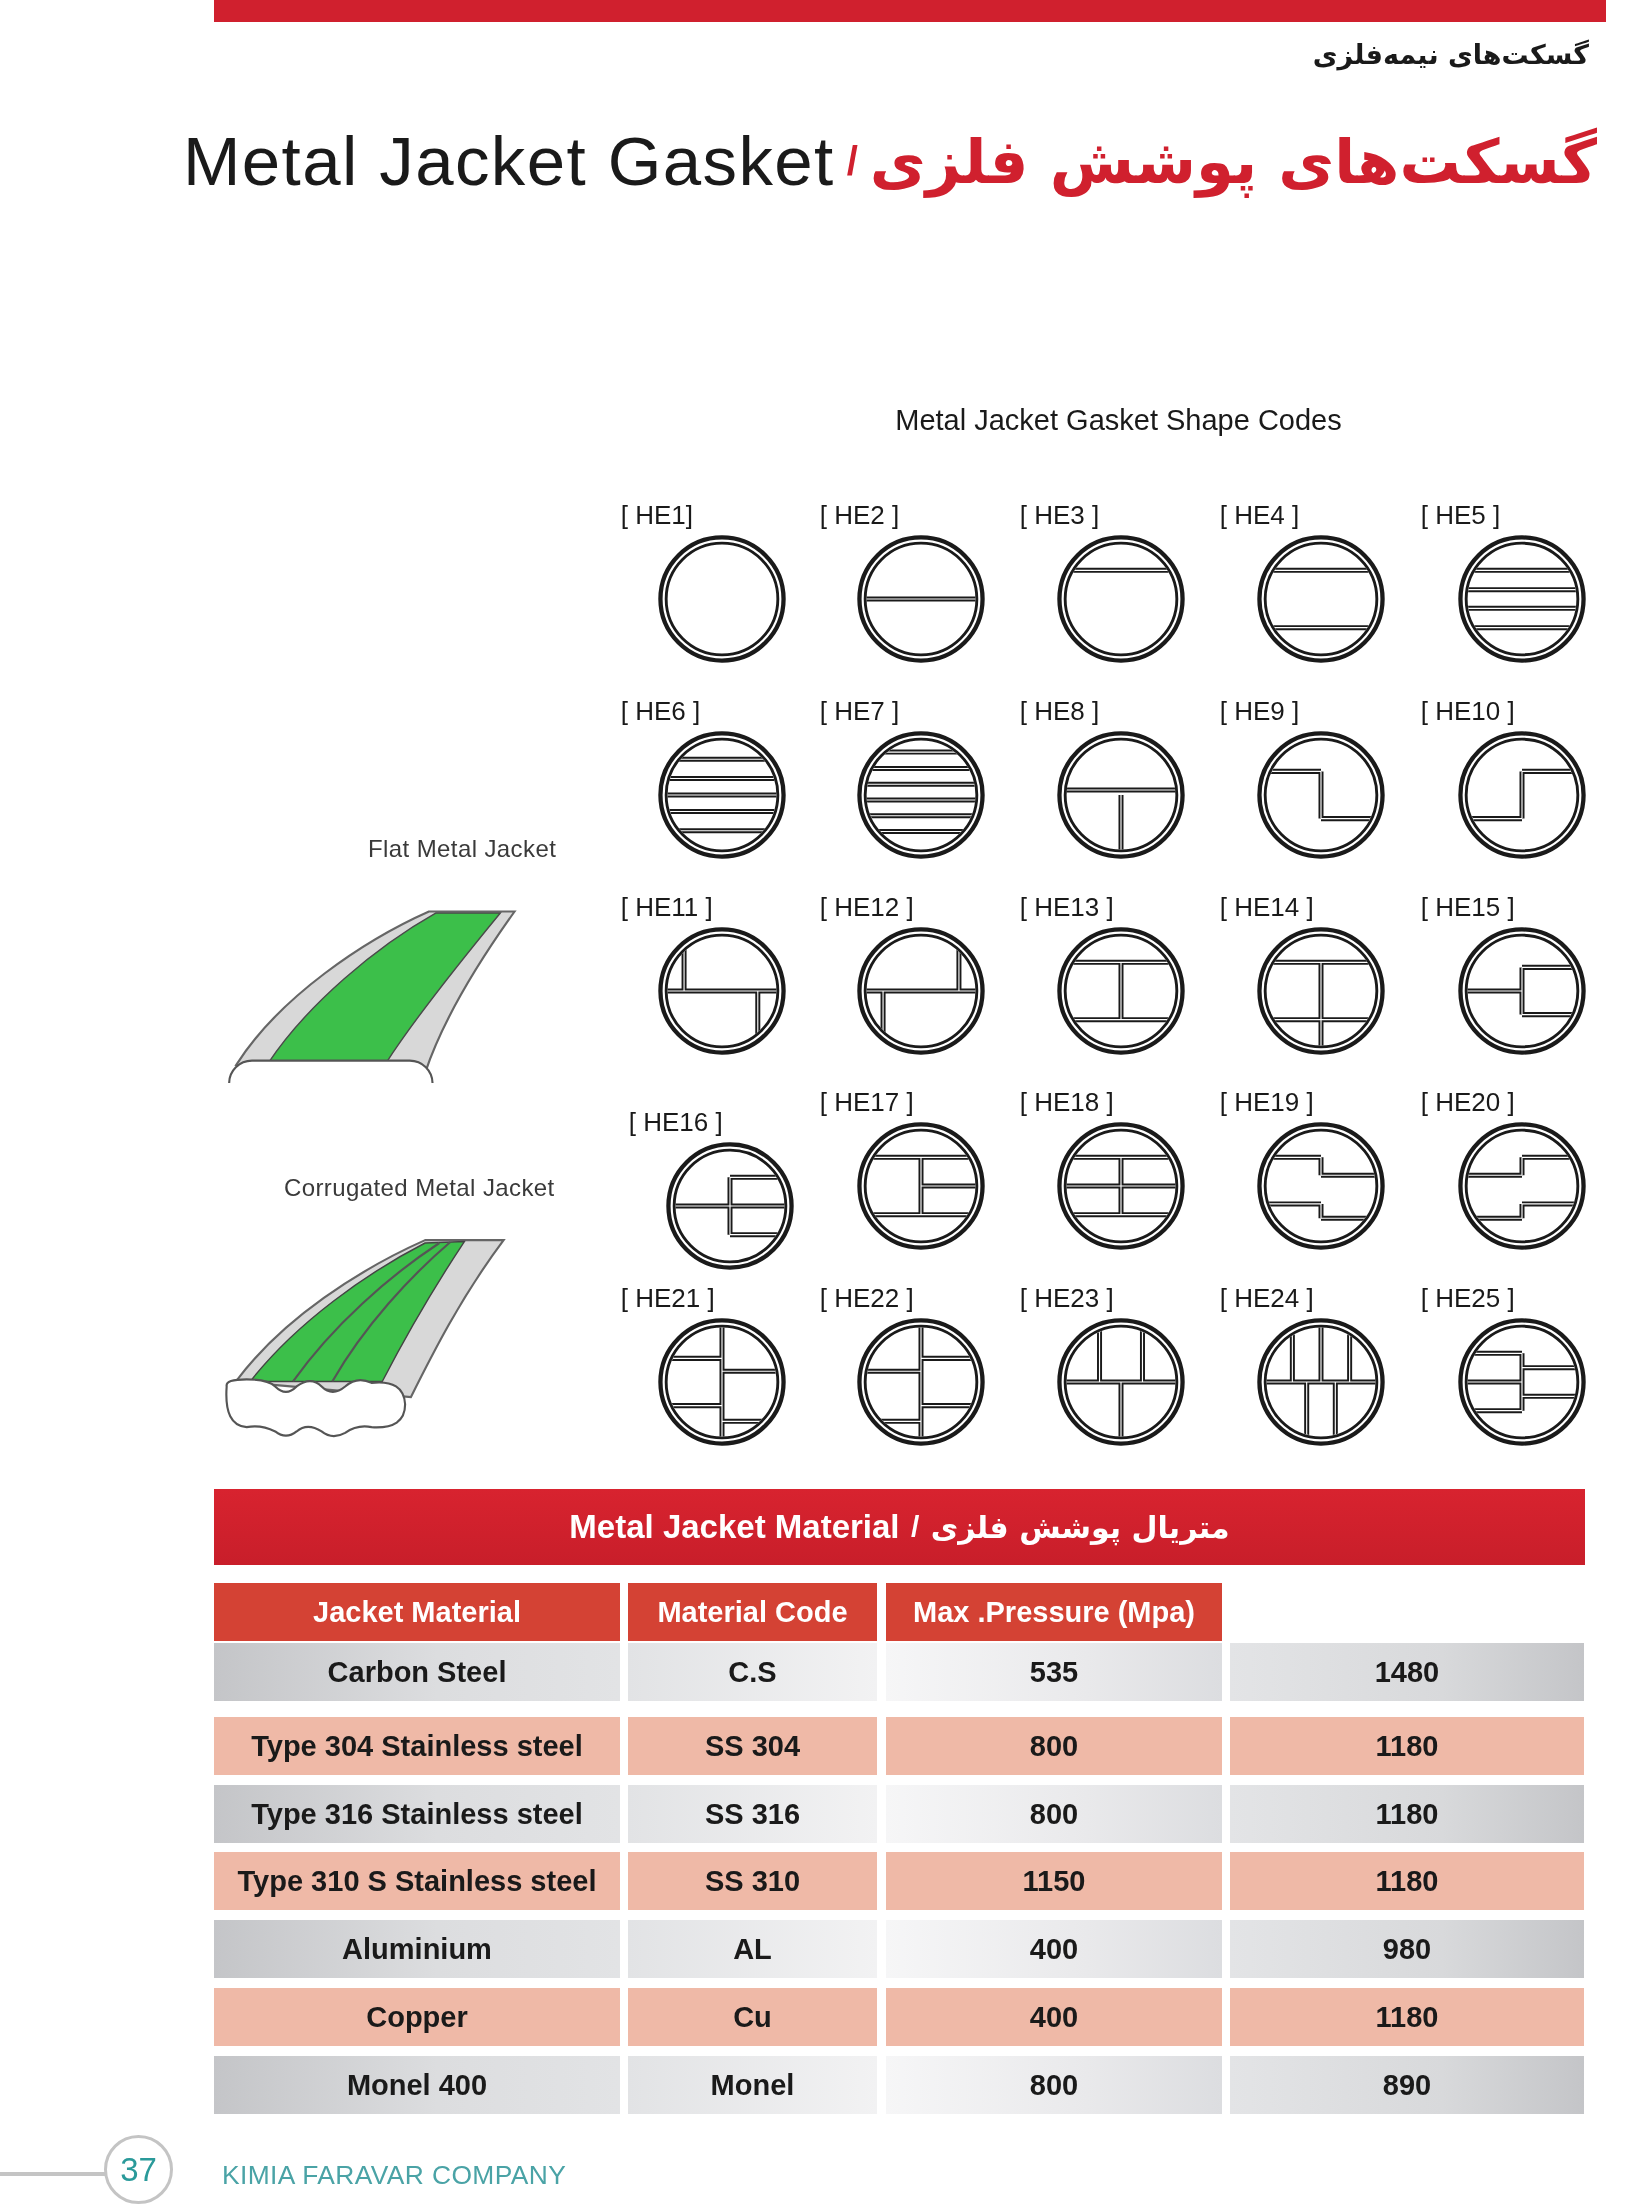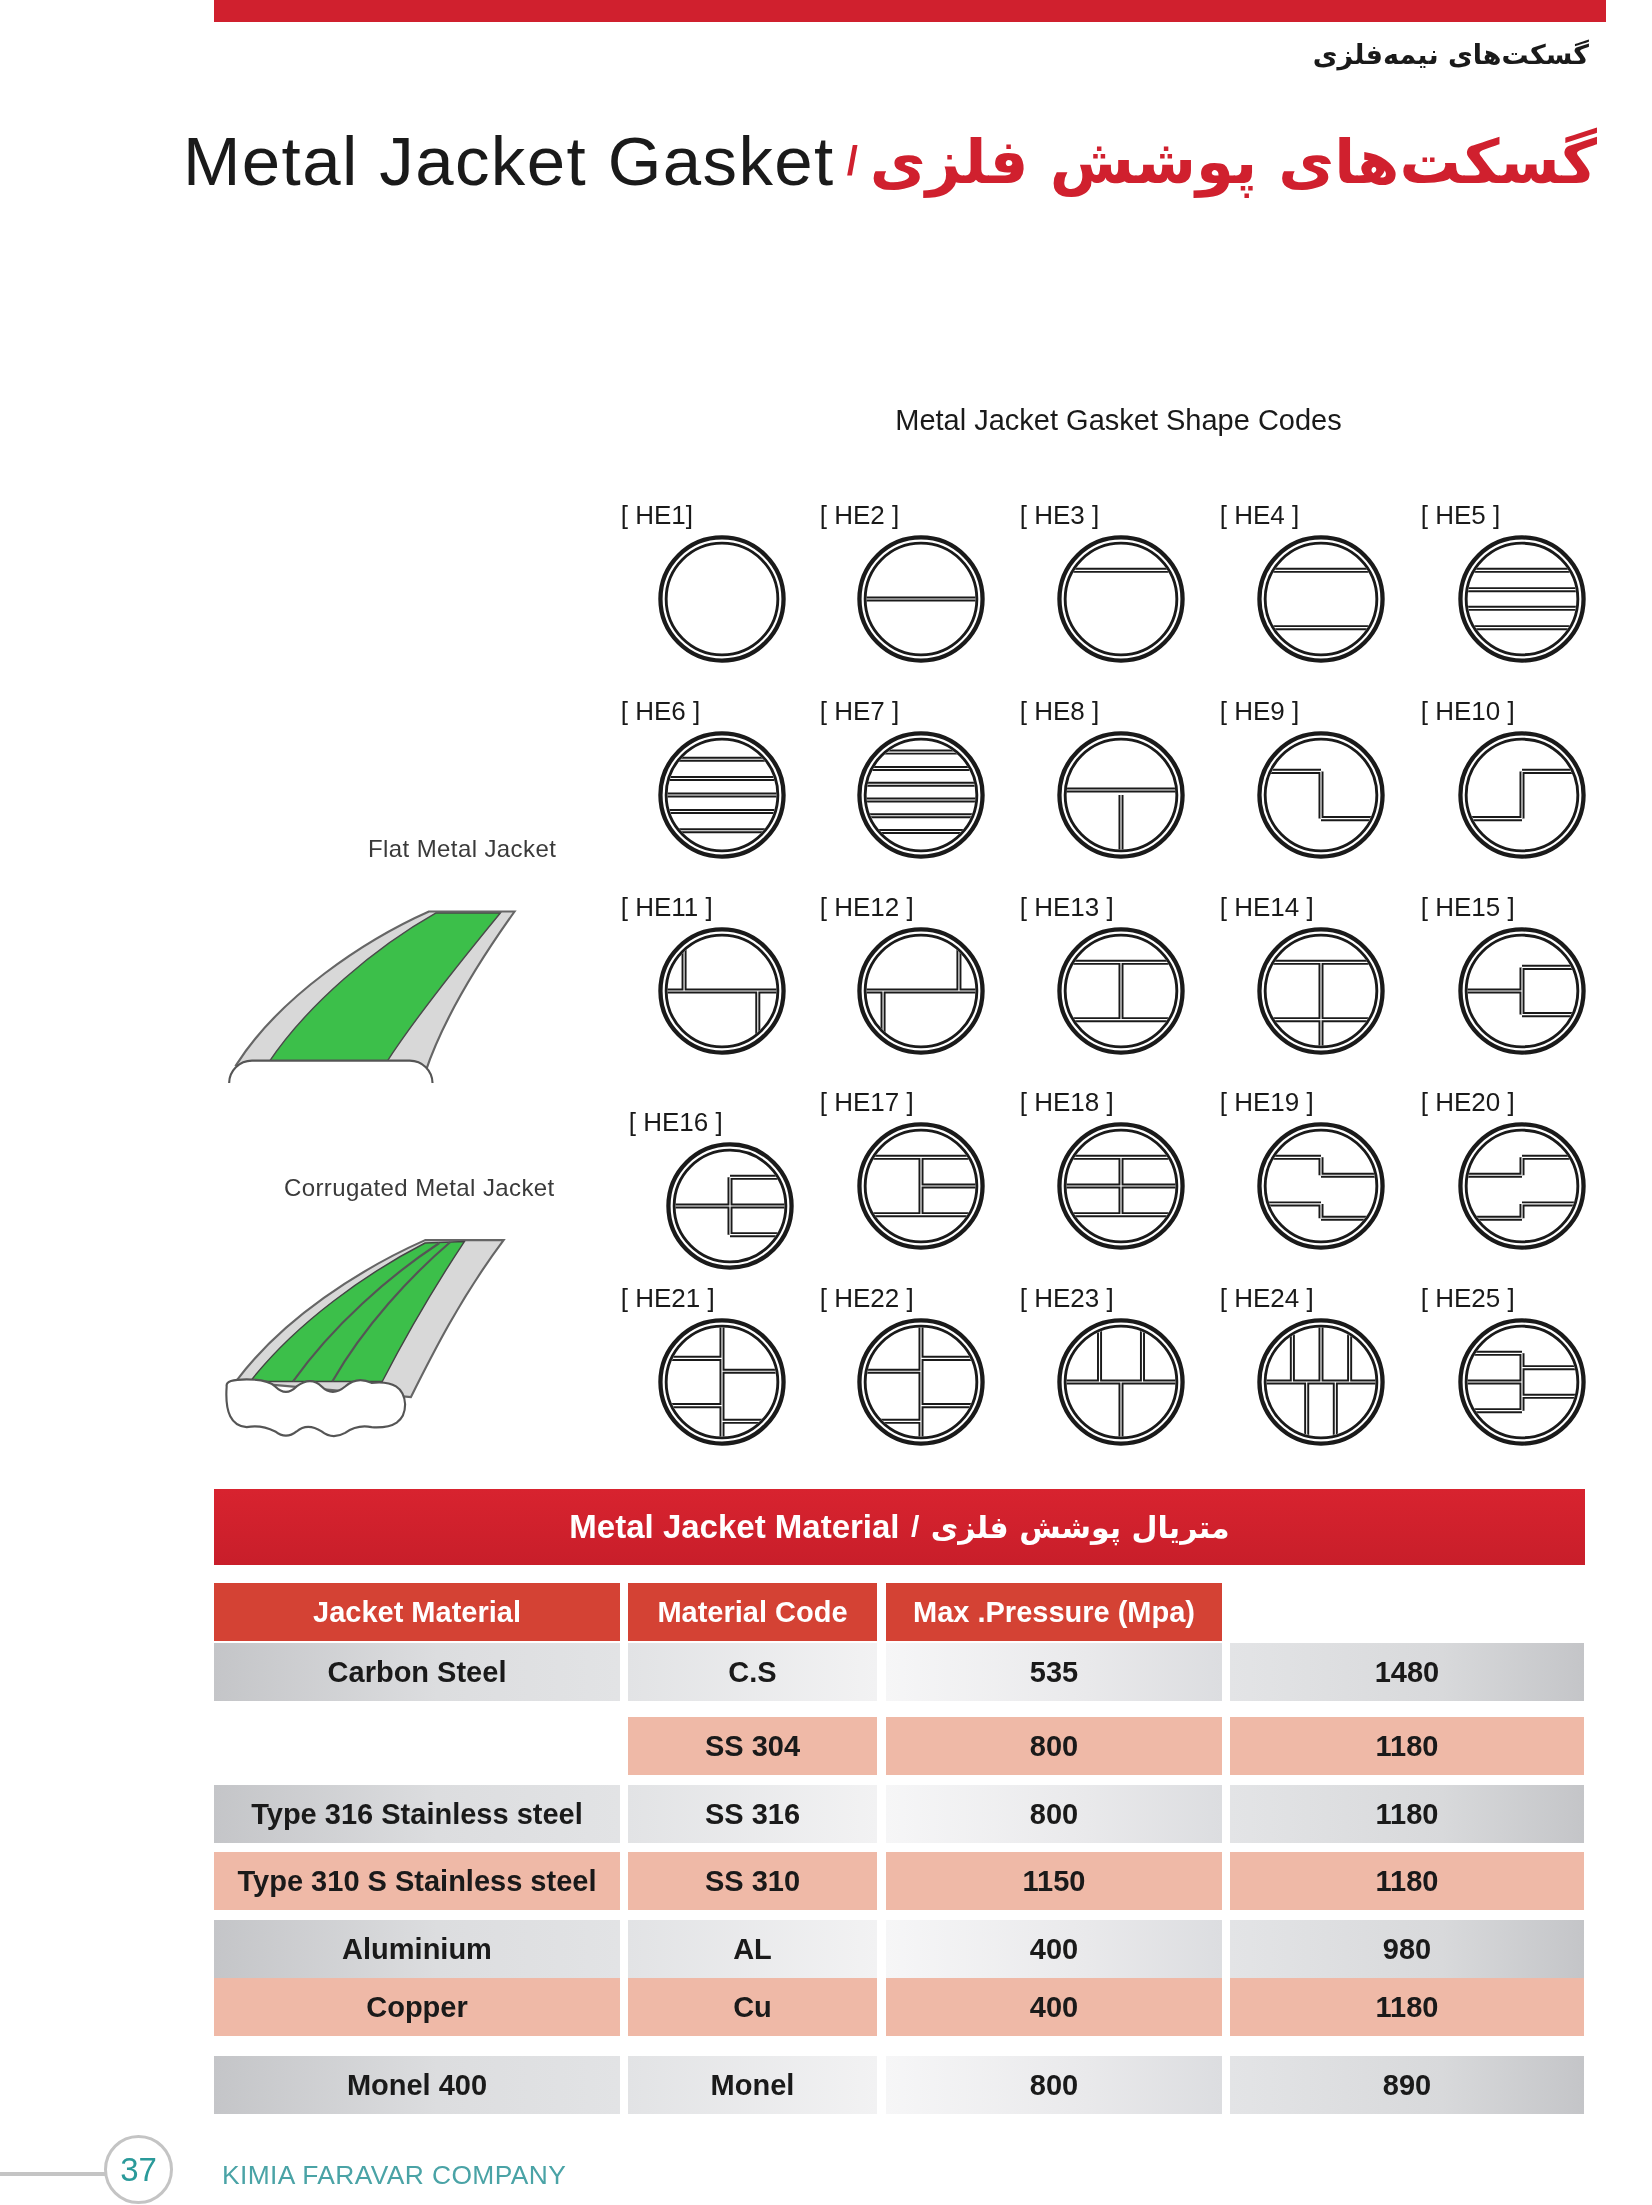--- a/index.html
+++ b/index.html
@@ -560,20 +560,21 @@
     <div class="tcell c2">Max .Pressure (Mpa)</div>
   </div>
 
   <div class="trow r-gray" style="top:60px;">
     <div class="tcell c0">Carbon Steel</div>
     <div class="tcell c1">C.S</div>
     <div class="tcell c2">535</div>
     <div class="tcell c3">1480</div>
   </div>
   <div class="trow r-pink" style="top:134px;">
+    <div class="tcell c0">Type 304 Stainless steel</div>
     <div class="tcell c1">SS 304</div>
     <div class="tcell c2">800</div>
     <div class="tcell c3">1180</div>
   </div>
   <div class="trow r-gray" style="top:202px;">
     <div class="tcell c0">Type 316 Stainless steel</div>
     <div class="tcell c1">SS 316</div>
     <div class="tcell c2">800</div>
     <div class="tcell c3">1180</div>
   </div>
@@ -582,21 +583,21 @@
     <div class="tcell c1">SS 310</div>
     <div class="tcell c2">1150</div>
     <div class="tcell c3">1180</div>
   </div>
   <div class="trow r-gray" style="top:337px;">
     <div class="tcell c0">Aluminium</div>
     <div class="tcell c1">AL</div>
     <div class="tcell c2">400</div>
     <div class="tcell c3">980</div>
   </div>
-  <div class="trow r-pink" style="top:395px;">
+  <div class="trow r-pink" style="top:405px;">
     <div class="tcell c0">Copper</div>
     <div class="tcell c1">Cu</div>
     <div class="tcell c2">400</div>
     <div class="tcell c3">1180</div>
   </div>
   <div class="trow r-gray" style="top:473px;">
     <div class="tcell c0">Monel 400</div>
     <div class="tcell c1">Monel</div>
     <div class="tcell c2">800</div>
     <div class="tcell c3">890</div>

